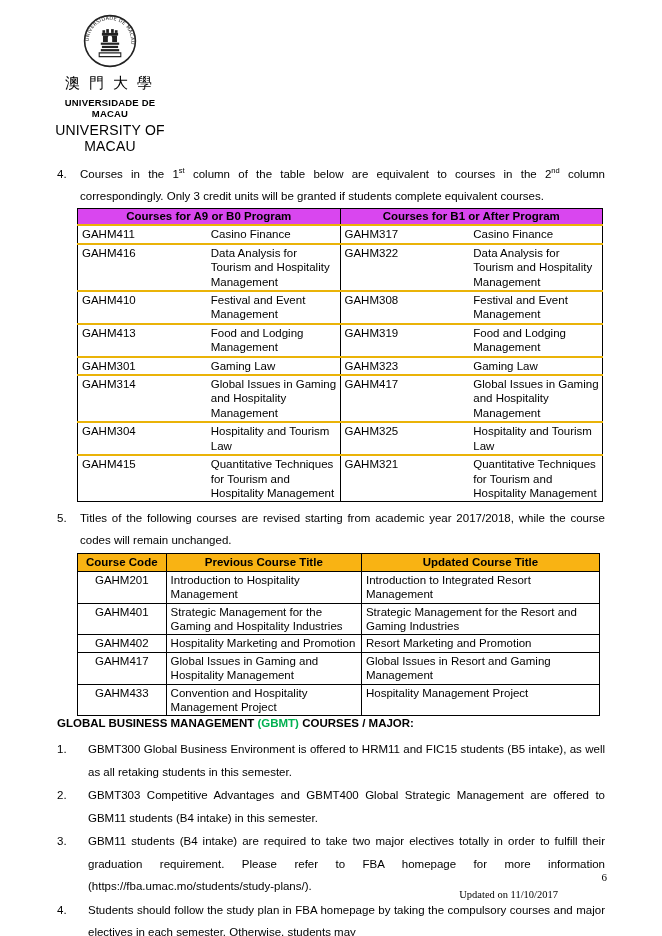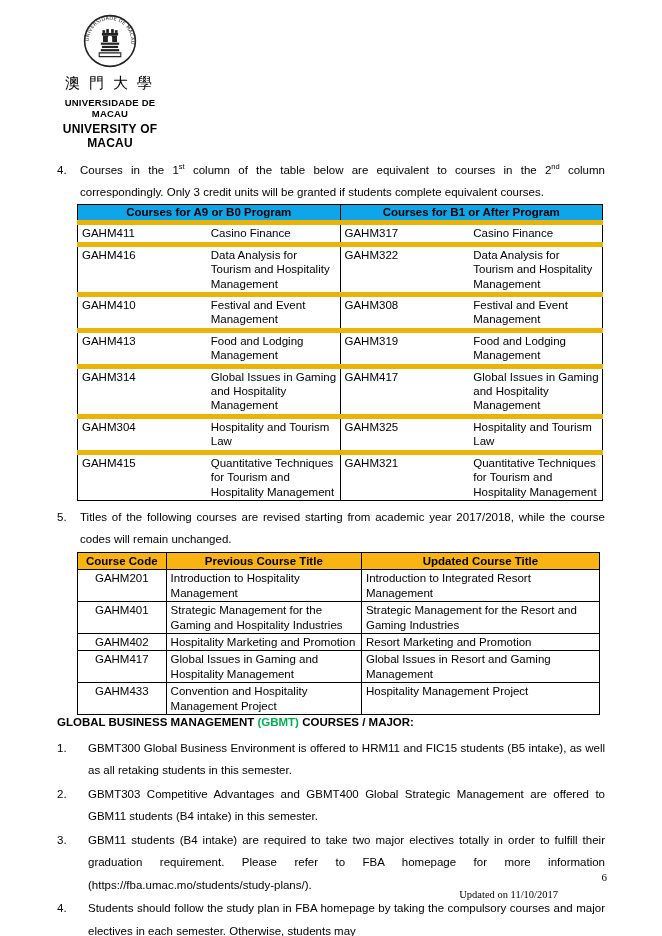--- a/index.html
+++ b/index.html
@@ -9,36 +9,36 @@
     font-family:"Liberation Sans", sans-serif; color:#000;
     position:relative; overflow:hidden;
   }
   .content { padding:14px 57px 0 57px; }
 
   
   .logo-block { width:122px; margin-left:-8px; text-align:center; }
   .seal { display:block; margin:0 auto; width:54px; height:54px; }
   .chinese-name { font-family:"DejaVu Sans", sans-serif; font-size:15px; letter-spacing:9px; margin-top:6px; white-space:nowrap; text-indent:6px; }
   .name-pt { font-size:9.5px; font-weight:bold; margin-top:4px; letter-spacing:0.2px; }
-  .name-en { font-size:12px; font-weight:bold; margin-top:3px; letter-spacing:0.2px; }
+  .name-en { font-size:14px; font-weight:normal; margin-top:3px; letter-spacing:0.2px; }
 
   
   .list-item { display:flex; font-size:11.5px; line-height:22px; }
   .list-item .num { width:23px; flex:0 0 23px; }
   .list-item .txt { flex:1; text-align:justify; }
   sup { font-size:7.5px; vertical-align:super; line-height:0; }
 
   
   table { border-collapse:collapse; table-layout:fixed; }
   .tbl1 { margin:1px 0 0 20px; width:526px; font-size:11.5px; line-height:14.4px; }
   .tbl1 th {
-    background:#0ea5e9; border:1px solid #000; font-weight:bold;
+    background:#d946ef; border:1px solid #000; font-weight:bold;
     text-align:center; padding:0 2px 1px 2px; font-size:11.5px;
   }
-  .tbl1 td { border-top:5px solid #eab308; border-bottom:1px solid #000; vertical-align:top; padding:1px 2px 1px 4px; }
+  .tbl1 td { border-top:2px solid #eab308; border-bottom:1px solid #000; vertical-align:top; padding:1px 2px 1px 4px; }
   .tbl1 td.c1 { border-left:1px solid #000; width:75px; }
   .tbl1 td.c2 { border-right:1px solid #000; width:186px; padding-left:2px; }
   .tbl1 td.c3 { width:73px; }
   .tbl1 td.c4 { border-right:1px solid #000; width:192px; padding-left:2px; }
 
   
   .tbl2 { margin:2px 0 0 20px; width:523px; font-size:11.5px; line-height:14.4px; }
   .tbl2 th {
     background:#F9B313; border:1px solid #000; font-weight:bold;
     text-align:center; vertical-align:middle; padding:1px 4px; font-size:11.5px;
@@ -130,20 +130,26 @@
           <td class="c3">GAHM308</td>
           <td class="c4">Festival and Event Management</td>
         </tr>
         <tr>
           <td class="c1">GAHM413</td>
           <td class="c2">Food and Lodging Management</td>
           <td class="c3">GAHM319</td>
           <td class="c4">Food and Lodging Management</td>
         </tr>
         <tr>
+          <td class="c1">GAHM301</td>
+          <td class="c2">Gaming Law</td>
+          <td class="c3">GAHM323</td>
+          <td class="c4">Gaming Law</td>
+        </tr>
+        <tr>
           <td class="c1">GAHM314</td>
           <td class="c2">Global Issues in Gaming and Hospitality Management</td>
           <td class="c3">GAHM417</td>
           <td class="c4">Global Issues in Gaming and Hospitality Management</td>
         </tr>
         <tr>
           <td class="c1">GAHM304</td>
           <td class="c2">Hospitality and Tourism Law</td>
           <td class="c3">GAHM325</td>
           <td class="c4">Hospitality and Tourism Law</td>

